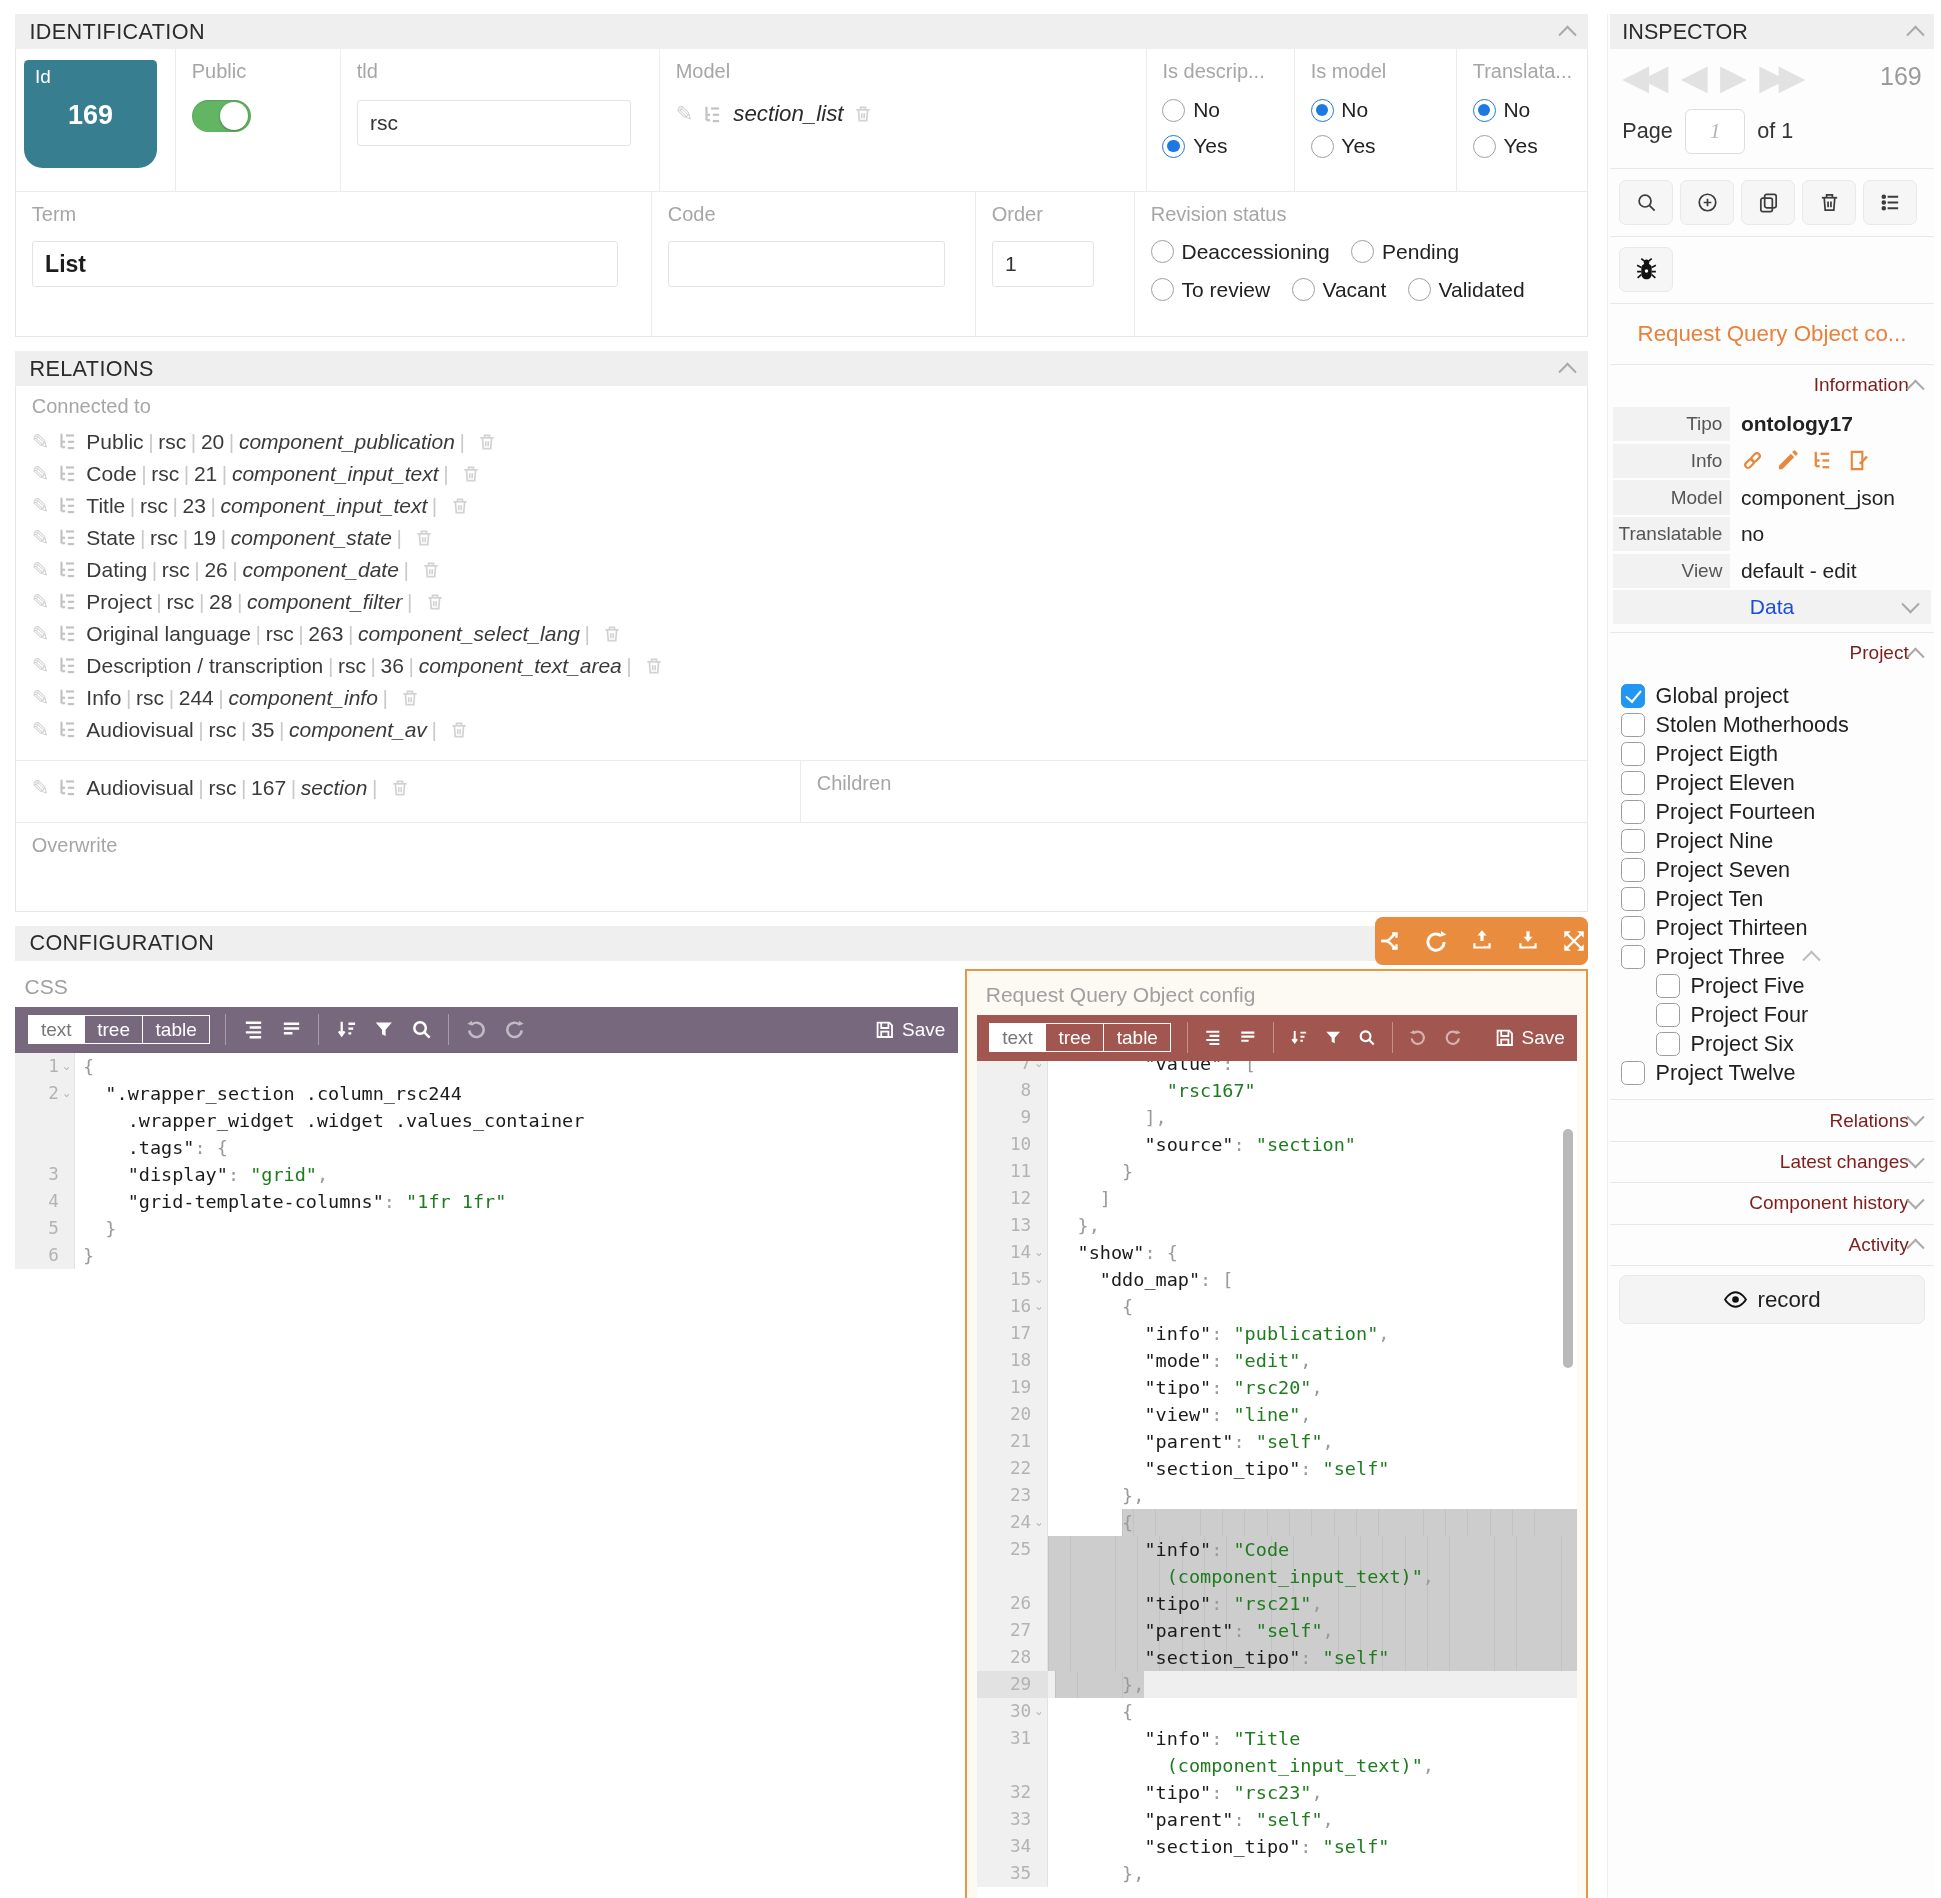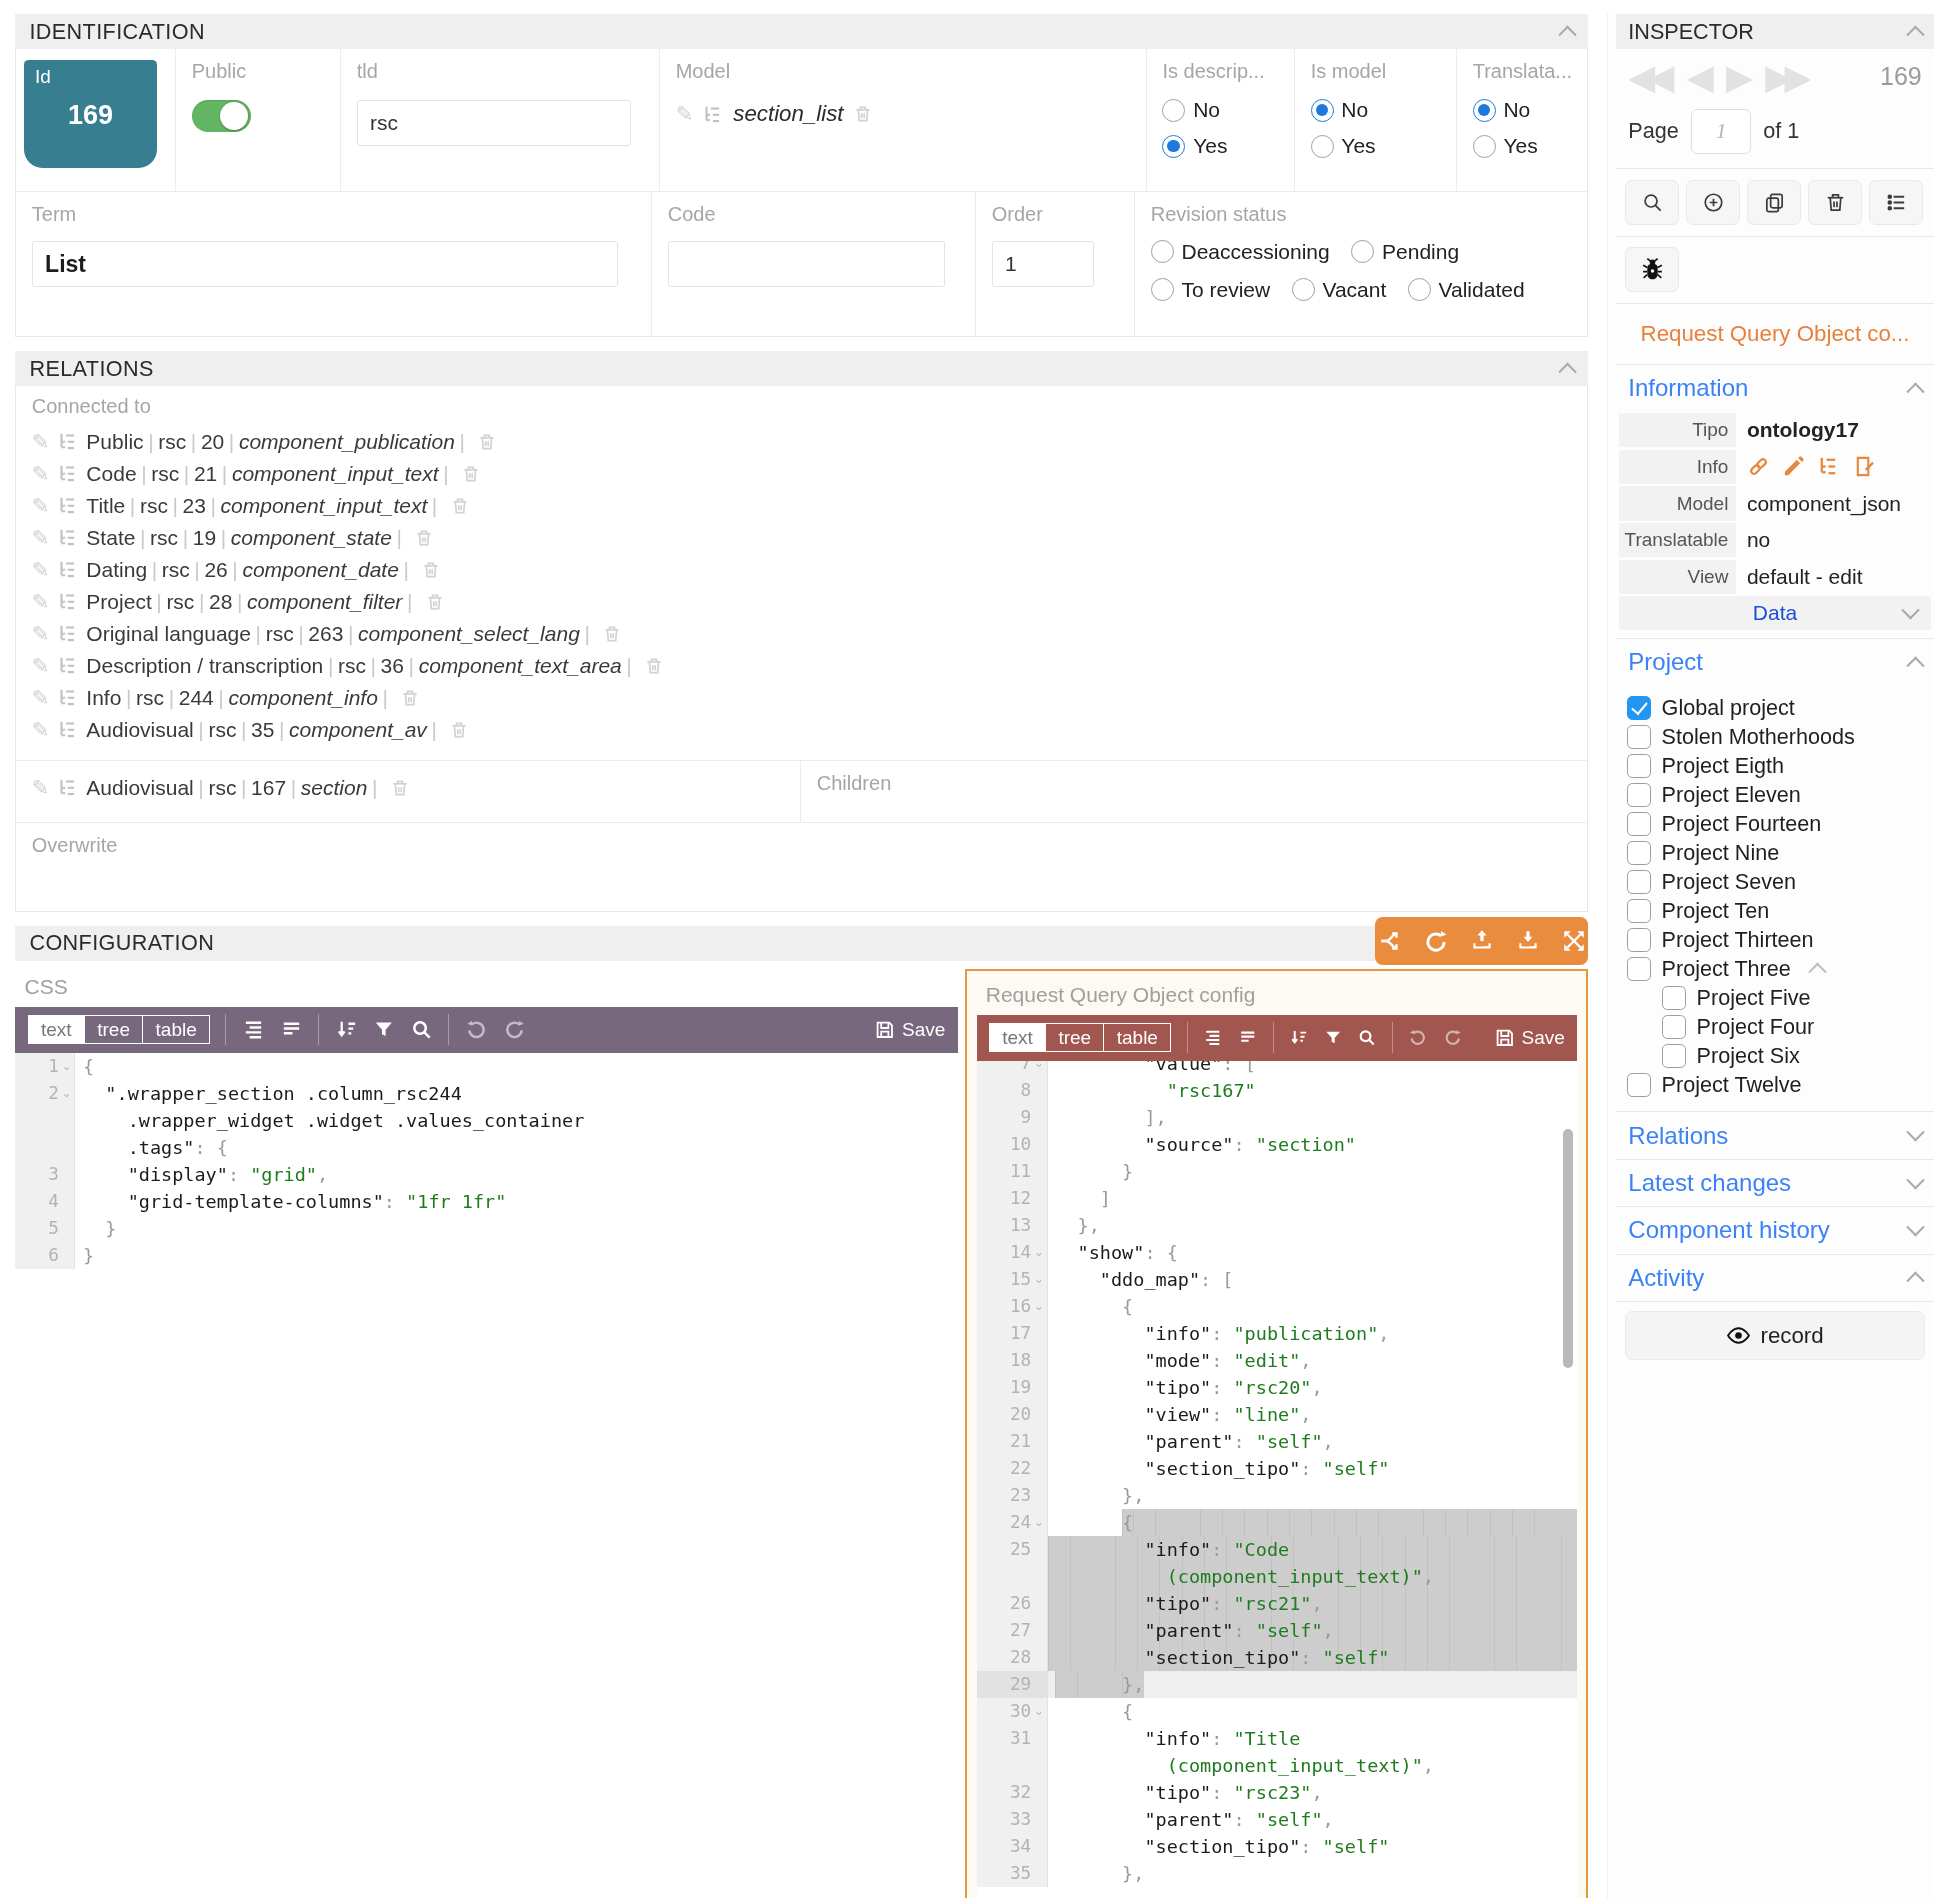--- a/index.html
+++ b/index.html
@@ -1,20 +1,20 @@
 <!DOCTYPE html>
 <html style="font-size:12.3px"><head>
 <meta charset="utf-8">
 <style>
   * { margin:0; padding:0; box-sizing:border-box; }
   html,body { background:#fff; }
   body { font-family:"Liberation Sans", sans-serif; color:#222; }
   .page { position:relative; width:1942px; height:1899px; overflow:hidden; background:#fff; }
   .main { position:absolute; left:15.4px; top:14px; width:1573px; }
-  .inspector { position:absolute; left:1607px; top:14px; width:327px; border-left:0.8px solid #efefef; padding-left:8px; background:#fdfdfd; height:1885px; }
+  .inspector { position:absolute; left:1607px; top:14px; width:327px; border-left:0.8px solid #efefef; padding-left:2px; background:#fdfdfd; height:1885px; }
 
   
   .sec-h { height:35px; background:#efefef; display:flex; align-items:center; justify-content:space-between; padding:0 14px; font-size:21.6px; color:#2b2b2b; letter-spacing:0.4px; }
   .chev { display:inline-block; width:13px; height:13px; border-right:2.3px solid #a9a9a9; border-bottom:2.3px solid #a9a9a9; }
   .chev.up { transform:rotate(225deg) translate(-2.3px,-2.3px); }
   .chev.down { transform:rotate(45deg) translate(-2.3px,-2.3px); }
   .lbl { color:#a6a6a6; font-size:20px; }
   .box { border:0.8px solid #e7e7e7; border-top:none; background:#fff; }
   .inp { height:46px; border:0.8px solid #e3e3e3; border-radius:3.1px; background:#fff; font-family:"Liberation Sans",sans-serif; font-size:21px; color:#333; padding:0 12.3px; }
   svg.ic { display:block; }
@@ -92,21 +92,21 @@
   .nav-row { display:flex; align-items:center; padding:7.7px 12.3px; }
   .nav-ic { color:#e2e2e2; font-size:35px; letter-spacing:-7.7px; margin-right:20px; font-family:"DejaVu Sans",sans-serif; }
   .nav-id { margin-left:auto; color:#9b9b9b; font-size:25px; letter-spacing:0; }
   .page-row { display:flex; align-items:center; gap:12.3px; padding:4.6px 12.3px 14px; font-size:21.6px; color:#333; }
   .page-inp { width:60px; height:45px; border:0.8px solid #ddd; border-radius:6.2px; text-align:center; font-style:italic; color:#b5b5b5; font-size:21.6px; background:#fff; font-family:"Liberation Serif",serif; }
   .btn-row { display:flex; gap:7px; padding:10.8px 9.2px; border-top:0.8px solid #e7e7e7; }
   .sq-btn { width:54px; height:45px; background:#f6f6f6; border:0.8px solid #e9e9e9; border-radius:7px; display:flex; align-items:center; justify-content:center; color:#3c3c3c; }
   .bug-row { padding:10.8px 9.2px; border-top:0.8px solid #e7e7e7; }
   .link-row { border-top:0.8px solid #e7e7e7; padding:17px 7.7px; text-align:center; }
   .o-link { color:#e8813c; font-size:22.3px; }
-  .ins-sec-h { display:flex; align-items:center; justify-content:space-between; padding:9.2px 12.3px; font-size:24px; color:#3b82f6; border-top:0.8px solid #e7e7e7; background:#fdfdfd; }
+  .ins-sec-h { display:flex; align-items:center; justify-content:flex-end; padding:9.2px 12.3px; font-size:19px; color:#7f1d1d; border-top:0.8px solid #e7e7e7; background:#fdfdfd; }
   .info-row { display:flex; align-items:center; min-height:32px; margin-bottom:2.3px; }
   .info-lab { width:117px; background:#f2f2f2; color:#555; font-size:19px; text-align:right; padding:6.2px 7.7px 6.2px 3.1px; flex:none; }
   .info-val { padding-left:10.8px; font-size:21px; color:#222; }
   .info-val.b { font-weight:bold; }
   .oicons { display:flex; gap:12.3px; padding-left:10.8px; color:#e8883c; }
   .data-row { height:34px; background:#f2f2f2; display:flex; align-items:center; justify-content:center; position:relative; font-size:21px; color:#1d4ed8; margin-top:2.3px; }
   .data-row .chev { position:absolute; right:14px; }
   .cb-list { padding:7.7px 10.8px 12.3px; }
   .cb-row { display:flex; align-items:center; gap:10.8px; height:29px; font-size:21.6px; color:#1f1f1f; }
   .cb-row.child { padding-left:35px; }

